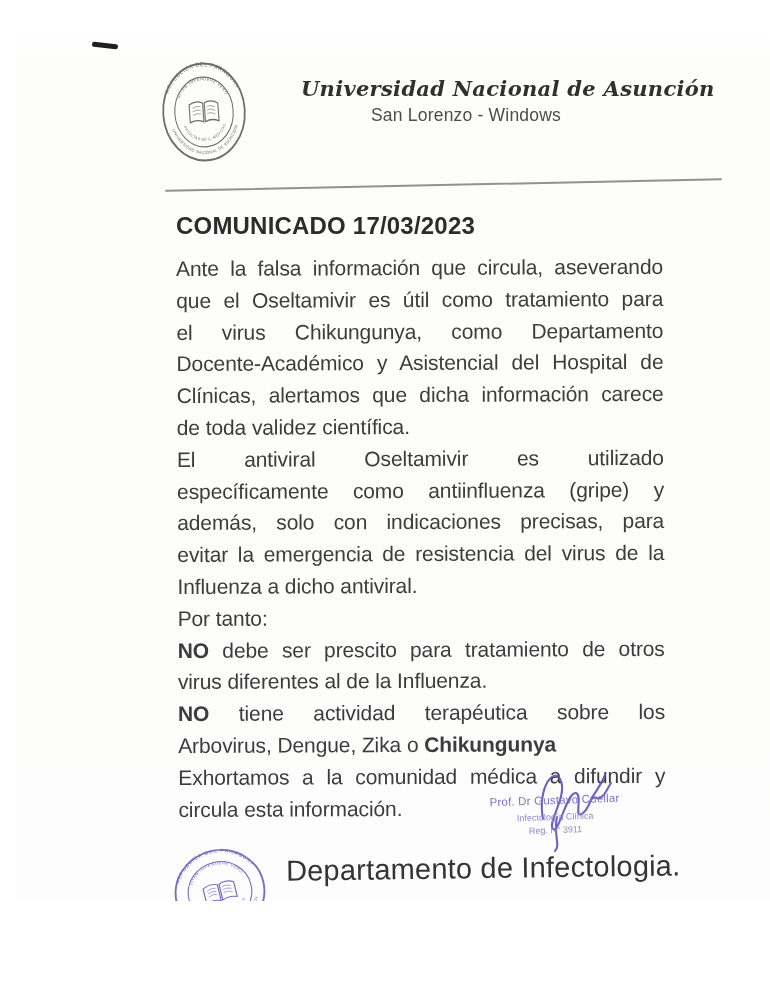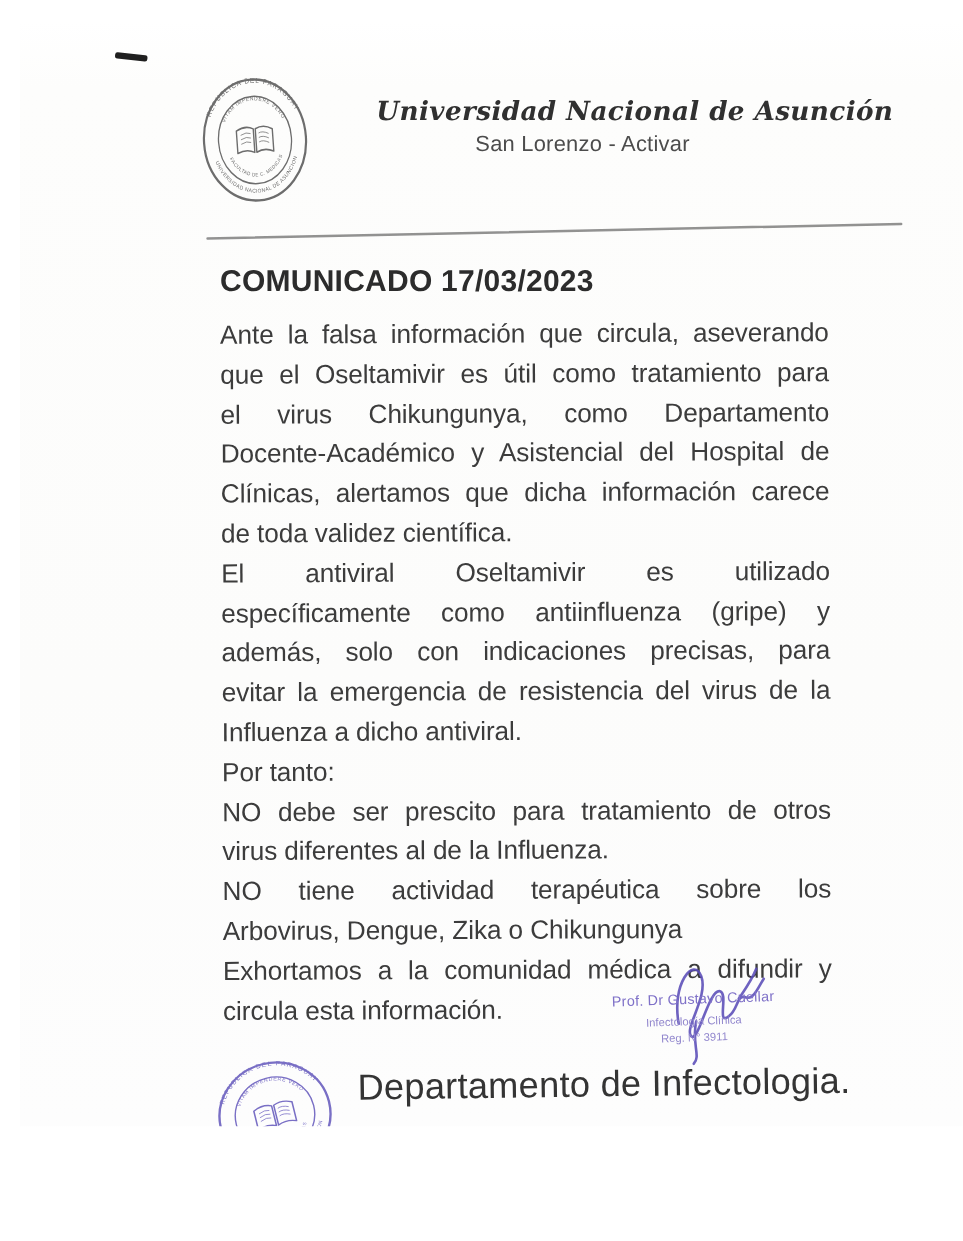--- a/index.html
+++ b/index.html
@@ -48,21 +48,21 @@
     position:absolute;left:160px;top:237px;width:487px;
     font-size:21px;letter-spacing:-.1px;color:#3c3c3c;
     transform:rotate(-.25deg);transform-origin:left top;
   }
   .bline{
     height:31.8px;line-height:31.8px;white-space:nowrap;overflow:visible;
   }
   .bline.just{
     white-space:normal;text-align:justify;text-align-last:justify;
   }
-  .bline .b{font-weight:normal;}
+  .bline .b{font-weight:bold;}
   
   .sig-svg{position:absolute;left:505px;top:743px;width:98px;height:96px;}
   .sig-stamp{
     position:absolute;left:474px;top:779px;width:130px;text-align:center;
     transform:rotate(-2deg);line-height:1;
   }
   .sig-name{font-size:11.5px;color:#7f71c8;letter-spacing:.2px;white-space:nowrap;}
   .sig-spec{margin-top:6px;font-size:9px;color:#9186cd;}
   .sig-reg{margin-top:4px;font-size:9px;color:#9186cd;}
   
@@ -124,21 +124,21 @@
       </symbol>
     </defs>
   </svg>
 
   <svg class="seal-top" viewBox="0 0 110 116" preserveAspectRatio="none">
     <use href="#uni-seal"></use>
   </svg>
 
   <div class="hdr">
     <div class="hdr-university">Universidad Nacional de Asunción</div>
-    <div class="hdr-location">San Lorenzo - Activar</div>
+    <div class="hdr-location">San Lorenzo - Windows</div>
   </div>
 
   <div class="separator"></div>
 
   <div class="doc-title">COMUNICADO 17/03/2023</div>
 
   <div class="body-lines">
       <div class="bline just"><span>Ante la falsa información que circula, aseverando</span></div>
       <div class="bline just"><span>que el Oseltamivir es útil como tratamiento para</span></div>
       <div class="bline just"><span>el virus Chikungunya, como Departamento</span></div>

